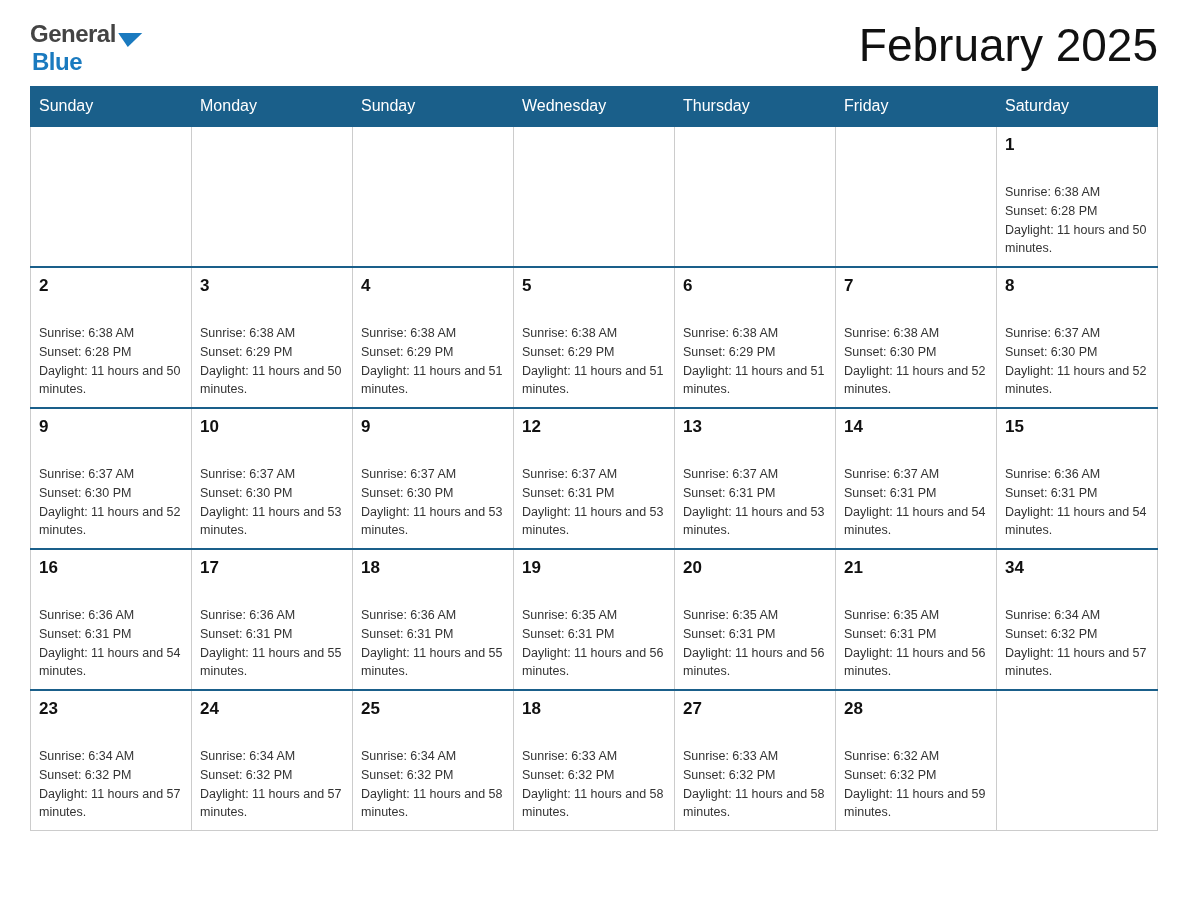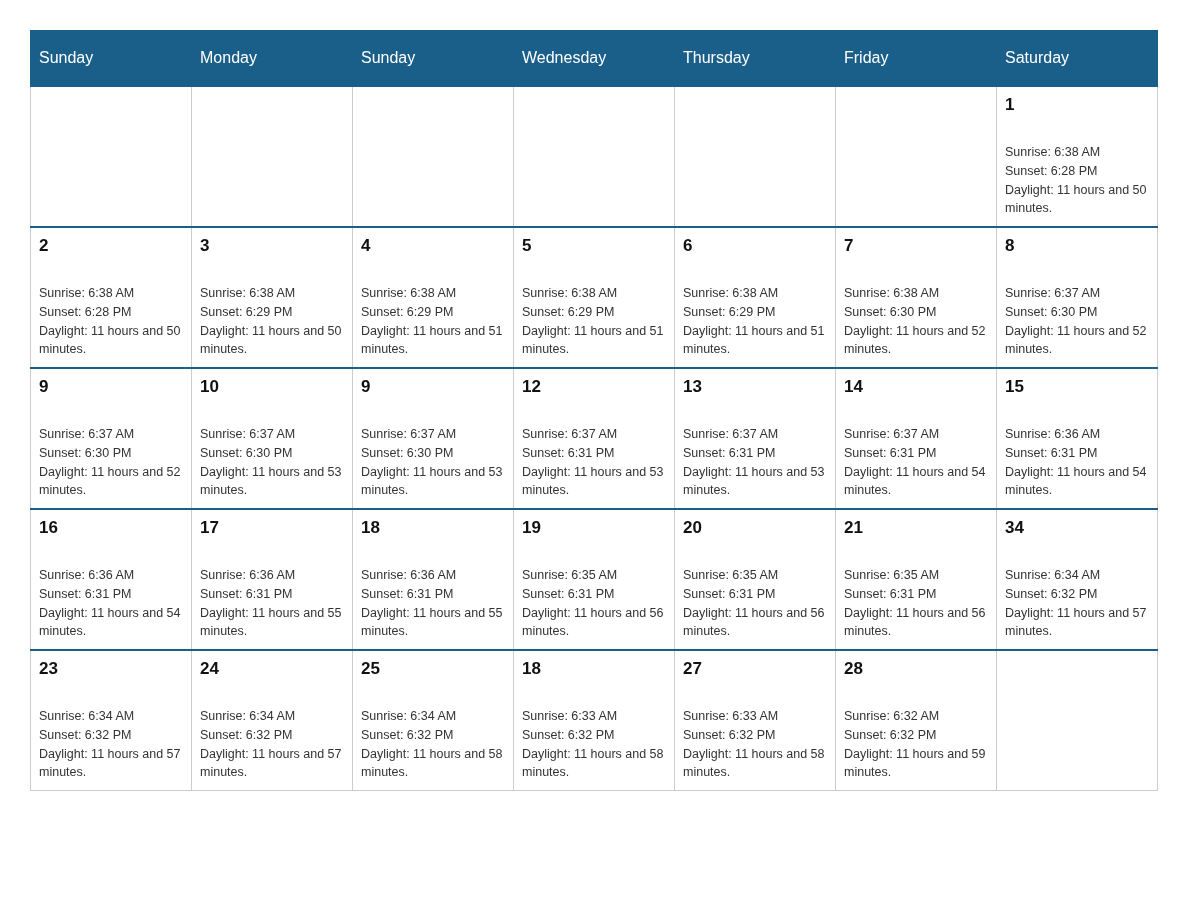--- a/index.html
+++ b/index.html
@@ -32,21 +32,21 @@
       margin-top: 4px;
     }
     .calendar {
       width: 100%;
       border-collapse: collapse;
       margin-top: 10px;
     }
     .calendar thead tr th {
       background-color: #1a5f8a;
       color: #fff;
-      padding: 18px 8px;
+      padding: 10px 8px;
       text-align: left;
       font-size: 16px;
       font-weight: normal;
       border: 1px solid #1a5f8a;
     }
     .calendar tbody tr td {
       vertical-align: top;
       padding: 8px 8px;
       border: 1px solid #ccc;
       width: 14.28%;
@@ -104,21 +104,29 @@
       font-weight: bold;
       color: #1a7abf;
       letter-spacing: -0.5px;
       margin-left: 2px;
     }
   </style>
 </head>
 <body>
 
 <div class="header">
+  <div class="logo-wrap">
+    <div class="logo-top">
+      <span class="logo-text-general">General</span>
+      <span class="logo-arrow"></span>
+    </div>
+    <span class="logo-text-blue">Blue</span>
+  </div>
   <div class="title-block">
+    <h1>February 2025</h1>
   </div>
 </div>
 
 <table class="calendar">
   <thead>
     <tr>
       <th>Sunday</th>
       <th>Monday</th>
       <th>Sunday</th>
       <th>Wednesday</th>

